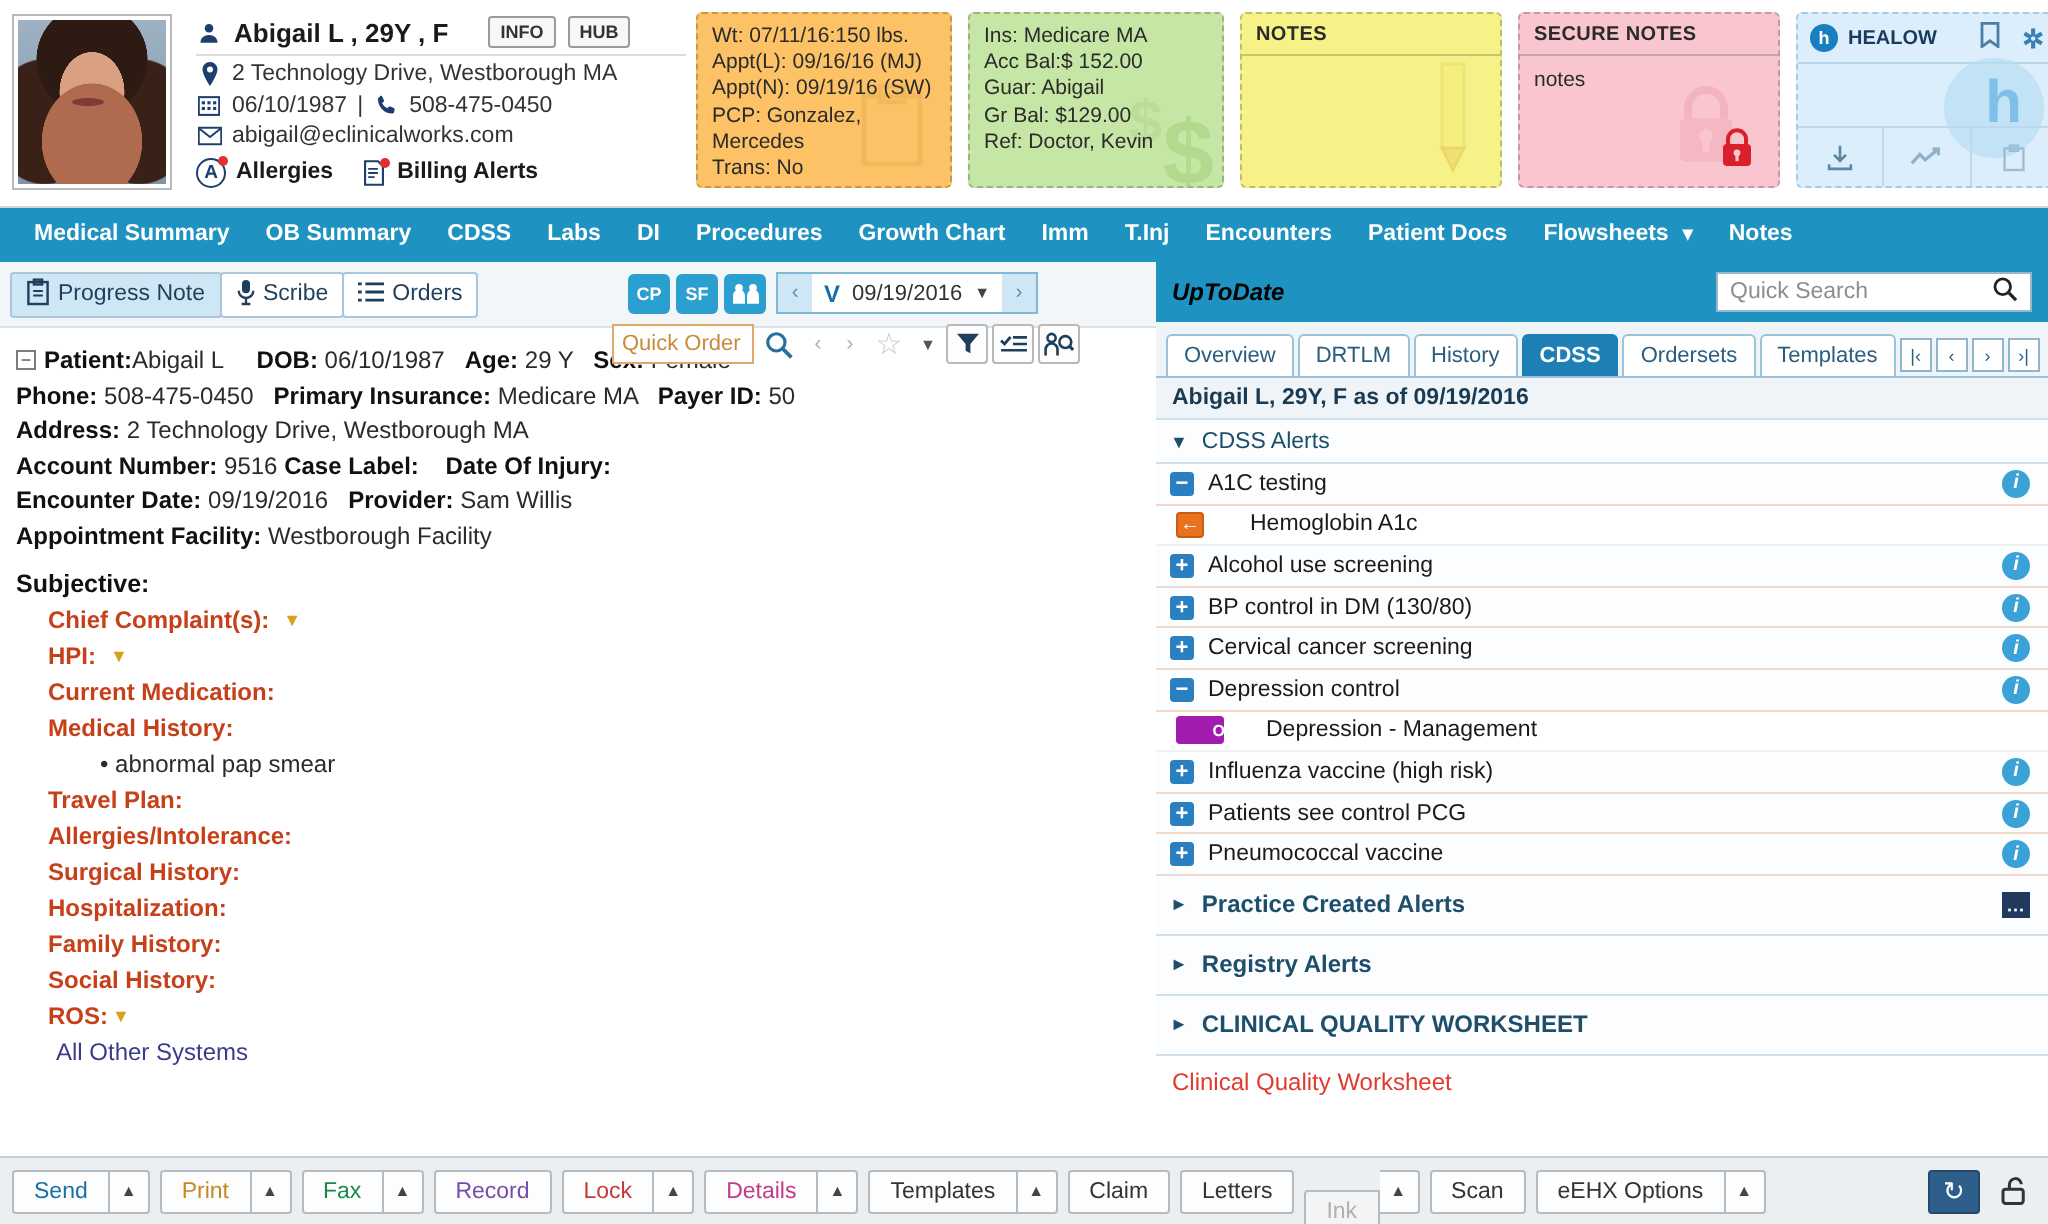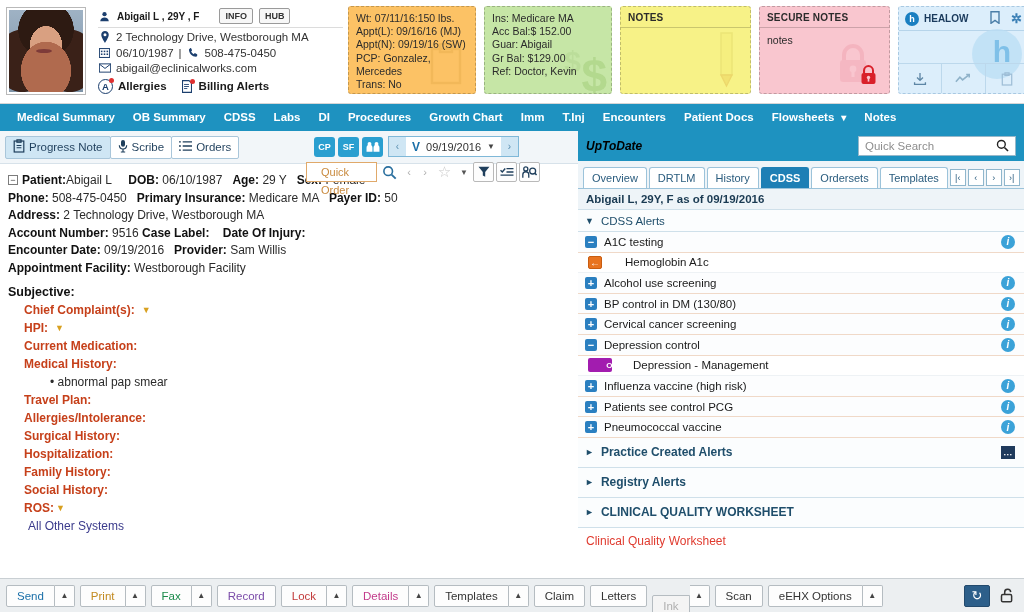--- a/index.html
+++ b/index.html
@@ -40,21 +40,21 @@
       linear-gradient(180deg, #9fb2c4 0%, #8aa0b4 55%, #7e94a8 100%);
     position: relative; overflow: hidden;
   }
   .photo::after {
     content: ""; position: absolute; left: 36%; top: 47%;
     width: 22%; height: 5%; border-radius: 50%;
     background: #7d3b39;
   }
   .pinfo { margin: 8px 0 0 12px; width: 245px; }
   .pname-row { display: flex; align-items: center; gap: 6px; padding-bottom: 3px; border-bottom: 1px solid #dcdcdc; }
-  .pname { font-weight: bold; font-size: 10px; color: #1a1a1a; }
+  .pname { font-weight: bold; font-size: 13px; color: #1a1a1a; }
   .chipbtn {
     border: 1px solid #9a9a9a; background: #f7f7f7; border-radius: 2px;
     font-size: 9px; font-weight: bold; color: #333; padding: 1px 5px; line-height: 12px;
   }
   .prow { display: flex; align-items: center; gap: 5px; padding: 2.5px 0 0 0; color: #333; font-size: 11.5px; }
   .ic { display: inline-flex; width: 13px; height: 13px; align-items: center; justify-content: center; color: #1c3f6e; flex: 0 0 auto; }
   .alert-row { display: flex; gap: 14px; align-items: center; margin-top: 4px; }
   .alert-item { display: flex; align-items: center; gap: 5px; font-size: 11.5px; font-weight: bold; color: #1a1a1a; }
   .circ-a {
     width: 15px; height: 15px; border-radius: 50%; border: 1.6px solid #1c3f6e;
@@ -141,21 +141,21 @@
   .arrbtn {
     width: 17px; height: 19px; background: #cfe6f4; color: #5a8fb0;
     display: flex; align-items: center; justify-content: center; font-size: 10px;
   }
   .dateval { font-size: 11px; color: #333; padding: 0 6px; display: flex; align-items: center; gap: 6px; }
   .dateval b { color: #1a6fa8; font-size: 12px; }
 
   .tools-row2 { position: absolute; left: 306px; top: 162px; display: flex; align-items: center; gap: 2px; }
   .qorder {
     width: 71px; height: 20px; border: 1px solid #e0a96a; background: #fff;
-    color: #c98a3e; font-size: 11px; padding: 0 14px; line-height: 18px;
+    color: #c98a3e; font-size: 11px; padding: 0 4px; line-height: 18px;
   }
   .minibtn {
     width: 21px; height: 20px; border: 1px solid #b9b9b9; background: #fdfdfd;
     display: flex; align-items: center; justify-content: center; color: #555; font-size: 11px; border-radius: 2px;
   }
   .minibtn.plain { border: none; background: transparent; color: #b0b0b0; width: 14px; }
 
   .demog { padding: 8px 10px 0 8px; line-height: 17.5px; font-size: 12px; color: #2b2b2b; }
   .demog b { color: #111; text-align: right; }
   .minus-sq {

